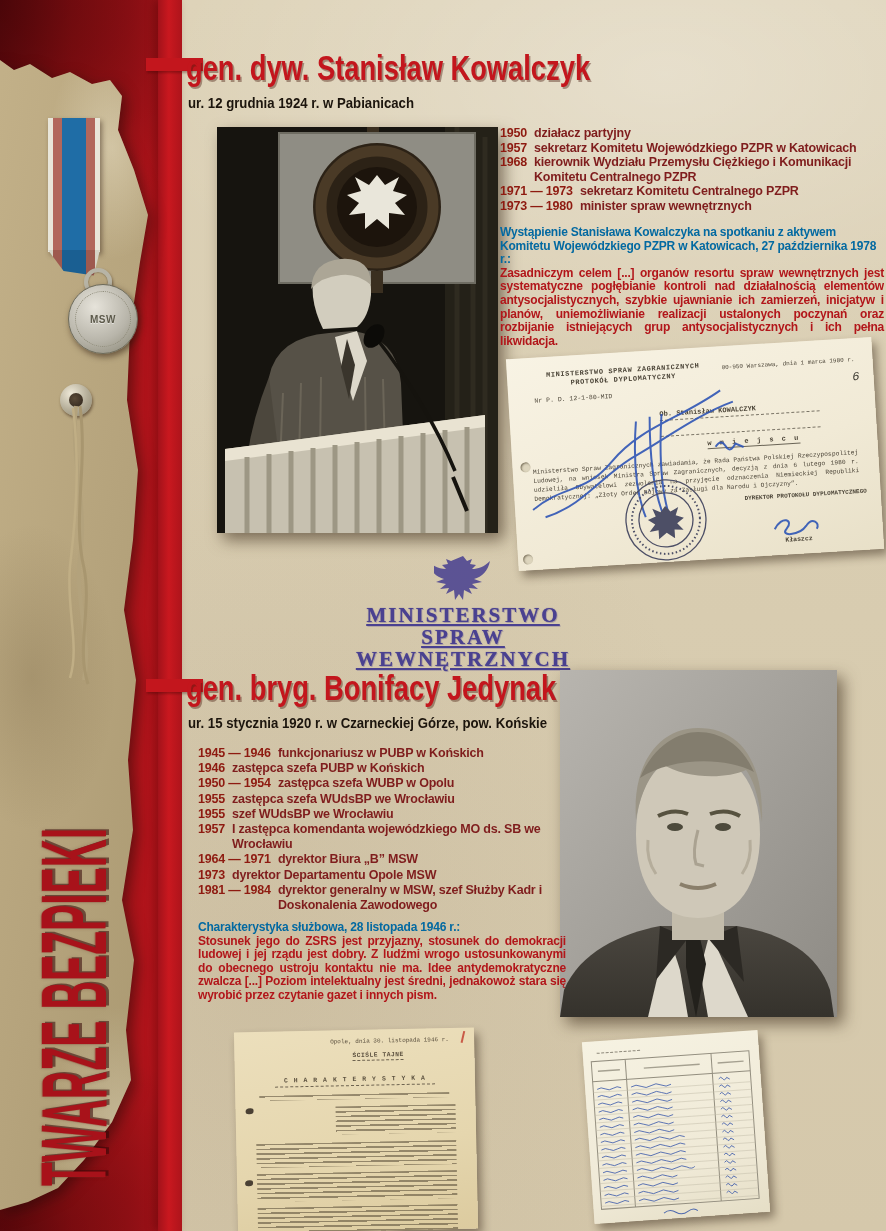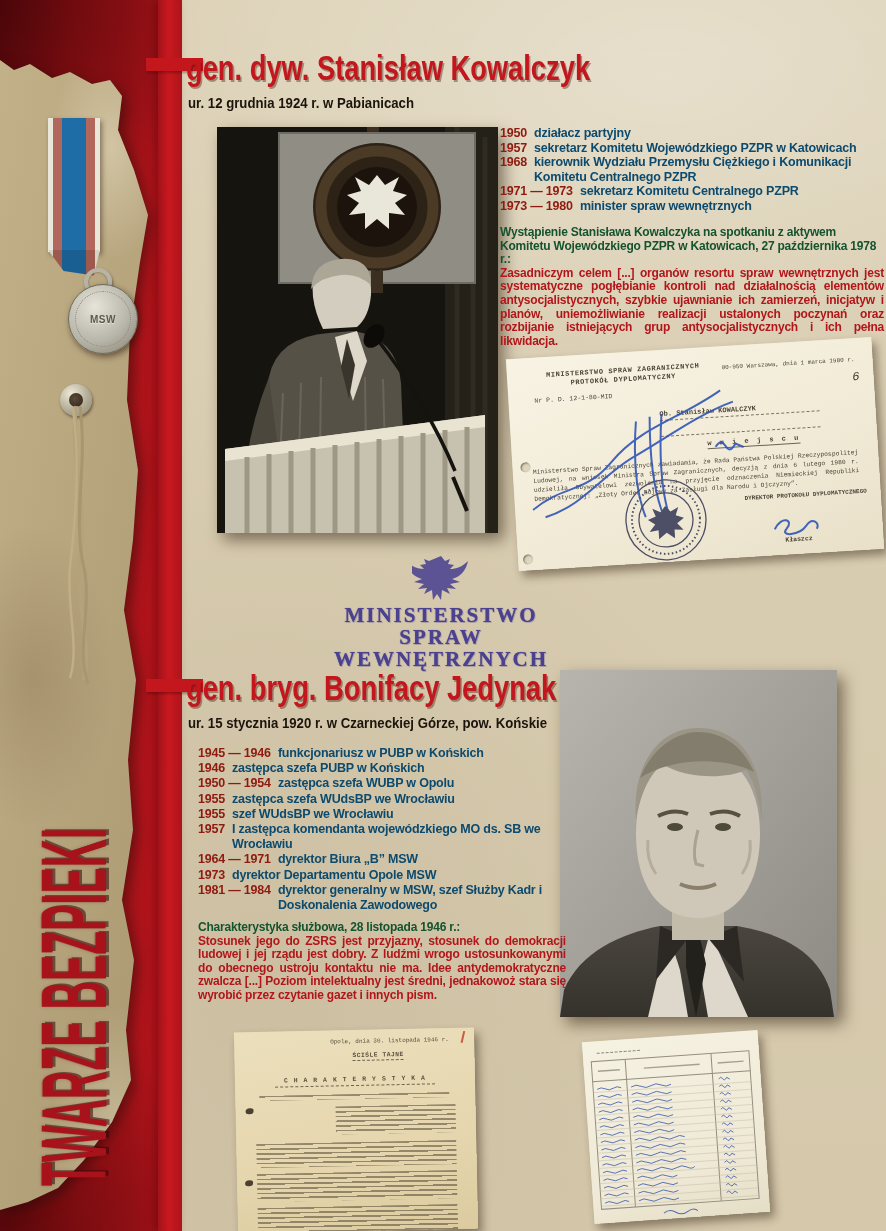--- a/index.html
+++ b/index.html
@@ -70,30 +70,30 @@
   .sec-title{position:absolute;left:186px;font-size:35px;font-weight:bold;color:#c3161d;
     white-space:nowrap;text-shadow:2px 2px 0 rgba(70,25,12,.40);}
   .sec-title>span{display:inline-block;transform:scaleX(.78);transform-origin:left;}
   .sec-sub{position:absolute;left:188px;font-size:15px;font-weight:bold;color:#1c150d;white-space:nowrap;}
   .sec-sub>span{display:inline-block;transform:scaleX(.88);transform-origin:left;}
   
   .timeline{position:absolute;}
   .tl-row{display:flex;font-weight:bold;font-size:12.5px;line-height:14.6px;letter-spacing:-.2px;}
   .tl2 .tl-row{line-height:15.2px;}
   .tl-years{color:#8e1a10;white-space:nowrap;margin-right:7px;}
-  .tl-text{color:#0c4a6e;flex:1;}
+  .tl-text{color:#7f1d1d;flex:1;}
   
   .quote-block{position:absolute;}
-  .q-intro{font-size:12px;line-height:13.6px;font-weight:bold;color:#14532d;letter-spacing:-.2px;}
+  .q-intro{font-size:12px;line-height:13.6px;font-weight:bold;color:#0369a1;letter-spacing:-.2px;}
   .q-red{font-size:12px;line-height:13.6px;font-weight:bold;color:#b2161a;
     text-align:justify;letter-spacing:-.2px;}
   
   .photo{position:absolute;filter:drop-shadow(6px 7px 8px rgba(45,30,12,.55));}
   
-  .msw-stamp{position:absolute;left:298px;top:552px;width:286px;text-align:center;color:#4a4190;}
+  .msw-stamp{position:absolute;left:320px;top:552px;width:286px;text-align:center;color:#4a4190;text-decoration:underline;}
   .msw-stamp .eagle{opacity:.92;}
   .msw-line{font-family:"Liberation Serif",serif;font-weight:bold;font-size:21px;line-height:22px;
     letter-spacing:2px;color:#4a4190;text-shadow:0 0 1px rgba(74,65,144,.8),1px 1px 0 rgba(74,65,144,.25);}
   
   .doc{position:absolute;box-shadow:4px 6px 10px rgba(40,25,10,.45);}
   .doc-msz{left:512px;top:348px;width:366px;height:212px;transform:rotate(-3.5deg);
     background:linear-gradient(160deg,#f8f3e4 0%,#f1ead6 60%,#e8e0c8 100%);
     font-family:"Liberation Mono",monospace;color:#4c4538;}
   .doc-msz .hdr{position:absolute;left:26px;top:14px;width:180px;text-align:center;
     font-size:7px;line-height:9px;letter-spacing:.6px;font-weight:bold;}

